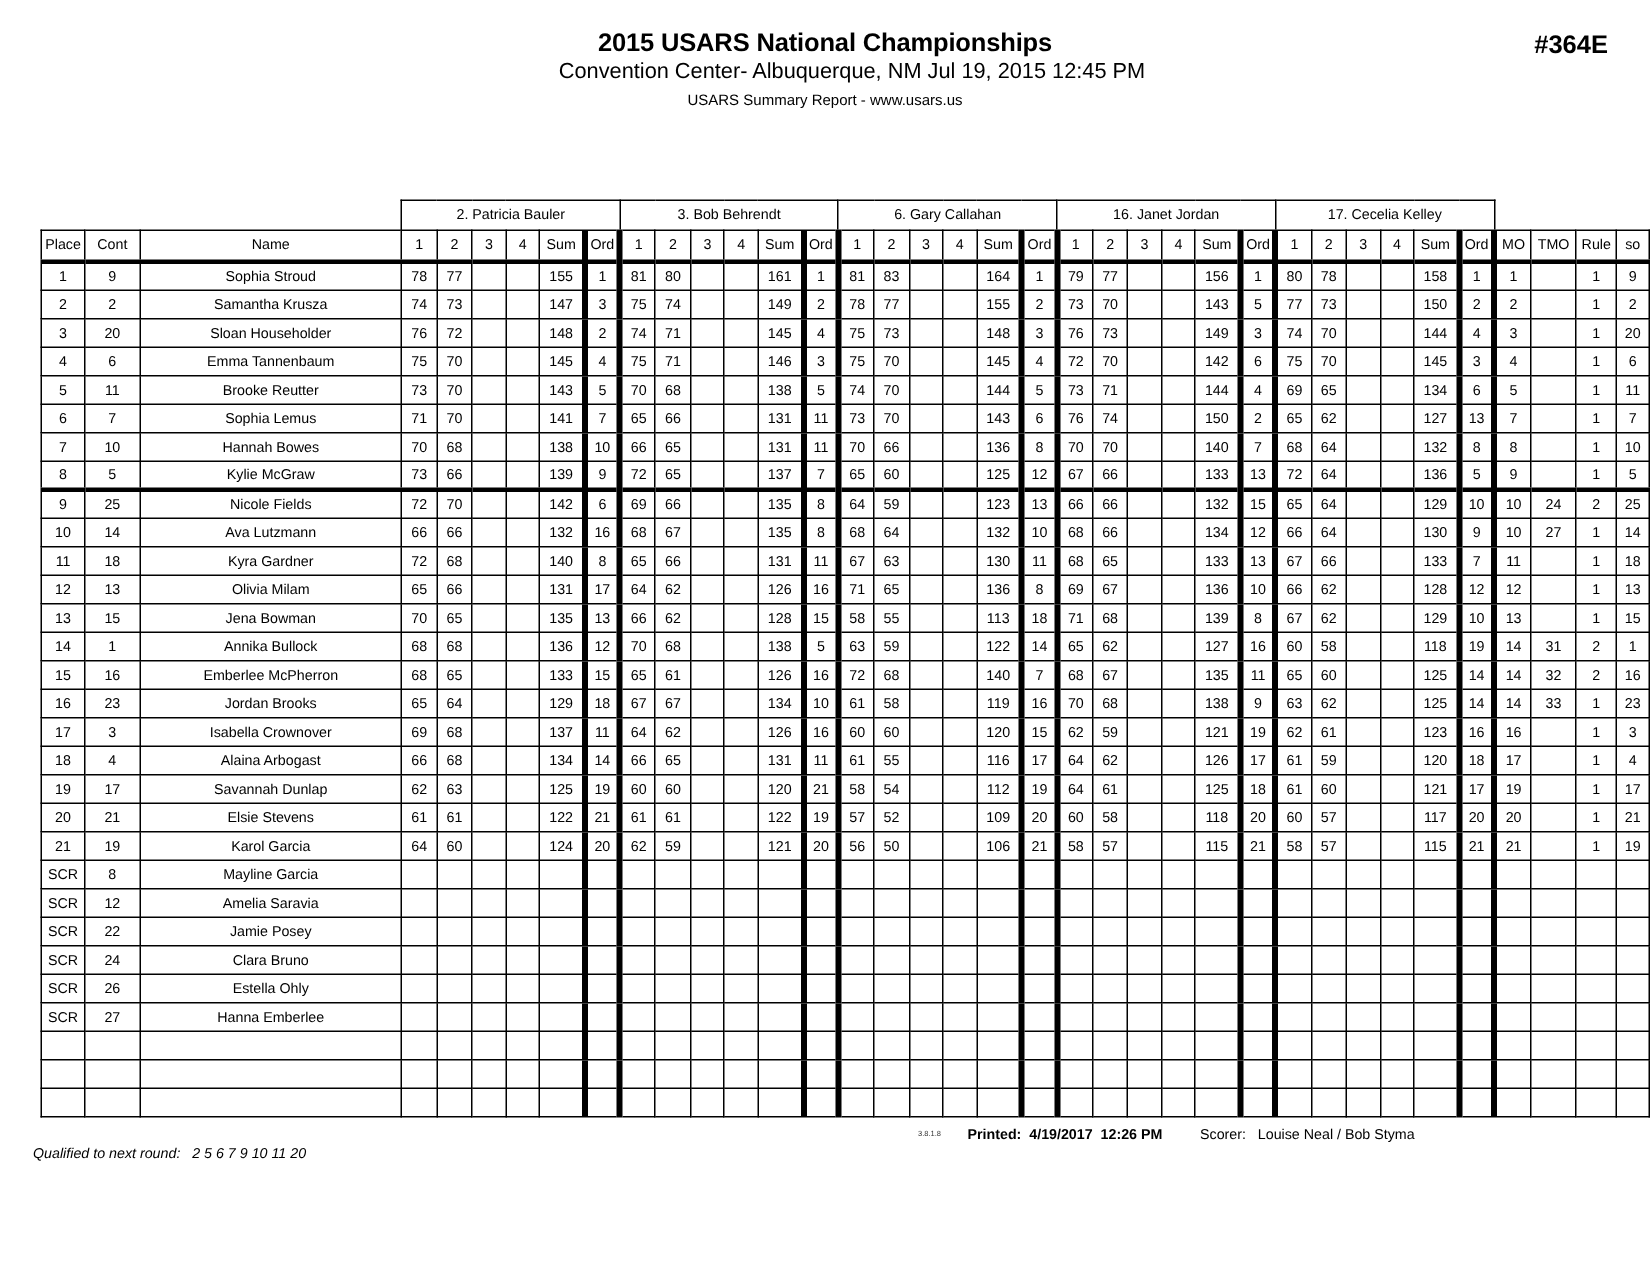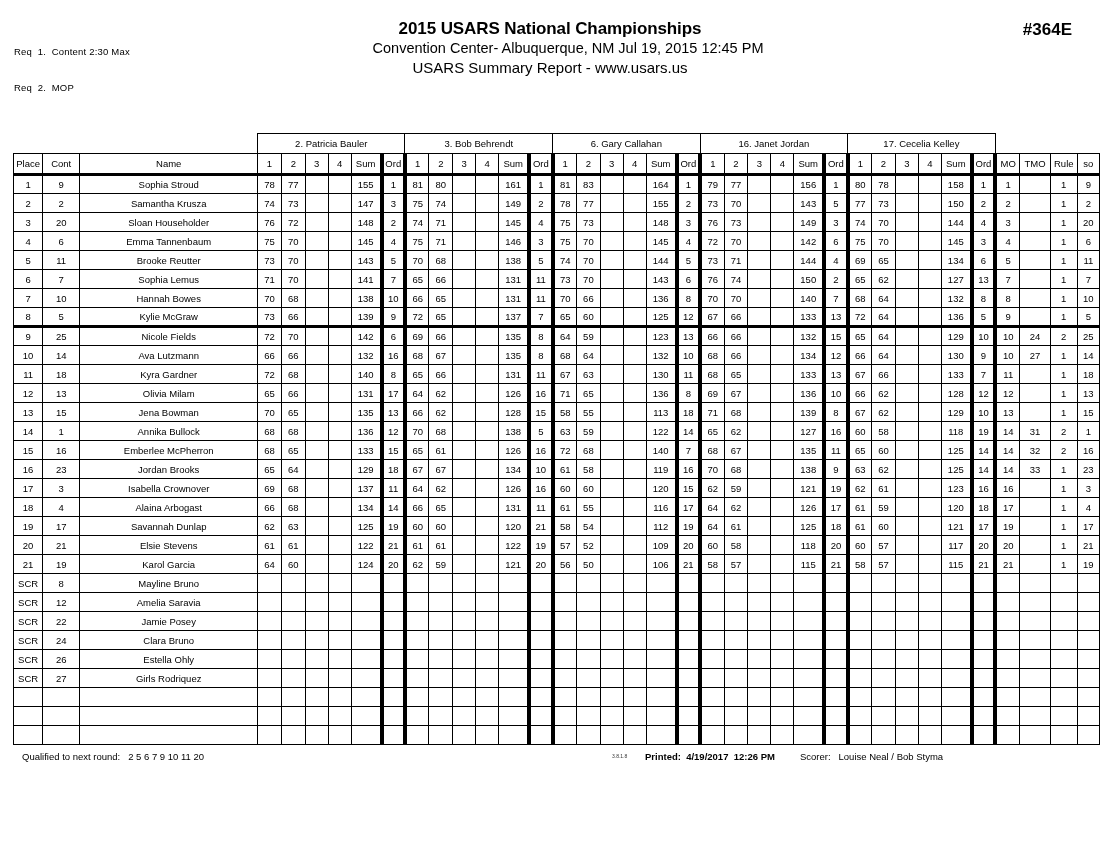--- a/index.html
+++ b/index.html
@@ -13,26 +13,26 @@
 
   
   .reqs{position:absolute;left:14px;top:22px;font-size:9.5px;line-height:12px;white-space:pre;}
   .reqs div{letter-spacing:.2px;}
 
   
   .titles{position:absolute;left:0;top:18px;width:1100px;text-align:center;}
   .t1{font-size:17px;font-weight:bold;line-height:21px;letter-spacing:-.1px;}
   .t2{font-size:14.5px;line-height:19px;padding-left:36px;}
   .t3{font-size:17px;font-weight:bold;line-height:23px;}
-  .t4{font-size:15px;line-height:20px;}
+  .t4{font-size:10px;line-height:20px;}
   .eventno{position:absolute;right:28px;top:20px;font-size:17px;font-weight:bold;text-align:center;}
 
   
   .tablewrap{position:absolute;left:13px;top:133px;}
-  table.sheet{border-collapse:collapse;font-size:9.5px;table-layout:fixed;}
+  table.sheet{border-collapse:collapse;font-size:9.5px;table-layout:fixed;margin-left:14px;}
   table.sheet td,table.sheet th{
     border:1px solid #000;padding:0;margin:0;
     font-weight:normal;text-align:center;vertical-align:middle;
     height:19px;box-sizing:border-box;
     font-size:9.5px;
   }
   
   tr.judgebanner td{height:20px;border:1px solid #000;}
   tr.judgebanner td.nobox{border:0 solid #fff;border-bottom:0;}
   td.judgename{text-align:left;padding-left:5px;font-size:10px;}
@@ -56,34 +56,30 @@
   .r-ord{width:24px;}
   .r-mo{width:26px;}
   .r-tmo{width:32px;}
   .r-rule{width:28px;}
   .r-so{width:24px;}
 
   .blankrow td{height:19px;}
 
   
   .footer{position:absolute;left:0;top:751px;width:1100px;font-size:9.5px;}
-  .f-qual{position:absolute;left:22px;top:0;white-space:pre;}
+  .f-qual{position:absolute;left:22px;top:13px;white-space:pre;font-style:italic;}
   .f-ver{position:absolute;left:612px;top:2px;font-size:5px;color:#333;}
   .f-print{position:absolute;left:645px;top:0;white-space:pre;font-weight:bold;}
   .f-scorer{position:absolute;left:800px;top:0;white-space:pre;}
 </style>
 </head>
 <body>
 
 <div class="page">
 
-  <div class="reqs">
-    <div>Req  1.  Content 2:30 Max</div>
-    <div>Req  2.  MOP</div>
-  </div>
 
   <div class="titles">
     <div class="t1">2015 USARS National Championships</div>
     <div class="t2">Convention Center- Albuquerque, NM  Jul 19, 2015  12:45 PM</div>
     <div class="t4">USARS Summary Report - www.usars.us</div>
   </div>
   <div class="eventno">#364E</div>
 
   <div class="tablewrap">
     <table class="sheet">
@@ -990,21 +986,21 @@
             <td>115</td>
             <td class="ordcell">21</td>
             <td>21</td>
             <td>&nbsp;</td>
             <td>1</td>
             <td>19</td>
           </tr>
           <tr>
             <td>SCR</td>
             <td>8</td>
-            <td class="nm">Mayline Bruno</td>
+            <td class="nm">Mayline Garcia</td>
             <td>&nbsp;</td>
             <td>&nbsp;</td>
             <td>&nbsp;</td>
             <td>&nbsp;</td>
             <td>&nbsp;</td>
             <td class="ordcell">&nbsp;</td>
             <td>&nbsp;</td>
             <td>&nbsp;</td>
             <td>&nbsp;</td>
             <td>&nbsp;</td>
@@ -1185,21 +1181,21 @@
             <td>&nbsp;</td>
             <td class="ordcell">&nbsp;</td>
             <td>&nbsp;</td>
             <td>&nbsp;</td>
             <td>&nbsp;</td>
             <td>&nbsp;</td>
           </tr>
           <tr>
             <td>SCR</td>
             <td>27</td>
-            <td class="nm">Girls Rodriquez</td>
+            <td class="nm">Hanna Emberlee</td>
             <td>&nbsp;</td>
             <td>&nbsp;</td>
             <td>&nbsp;</td>
             <td>&nbsp;</td>
             <td>&nbsp;</td>
             <td class="ordcell">&nbsp;</td>
             <td>&nbsp;</td>
             <td>&nbsp;</td>
             <td>&nbsp;</td>
             <td>&nbsp;</td>

